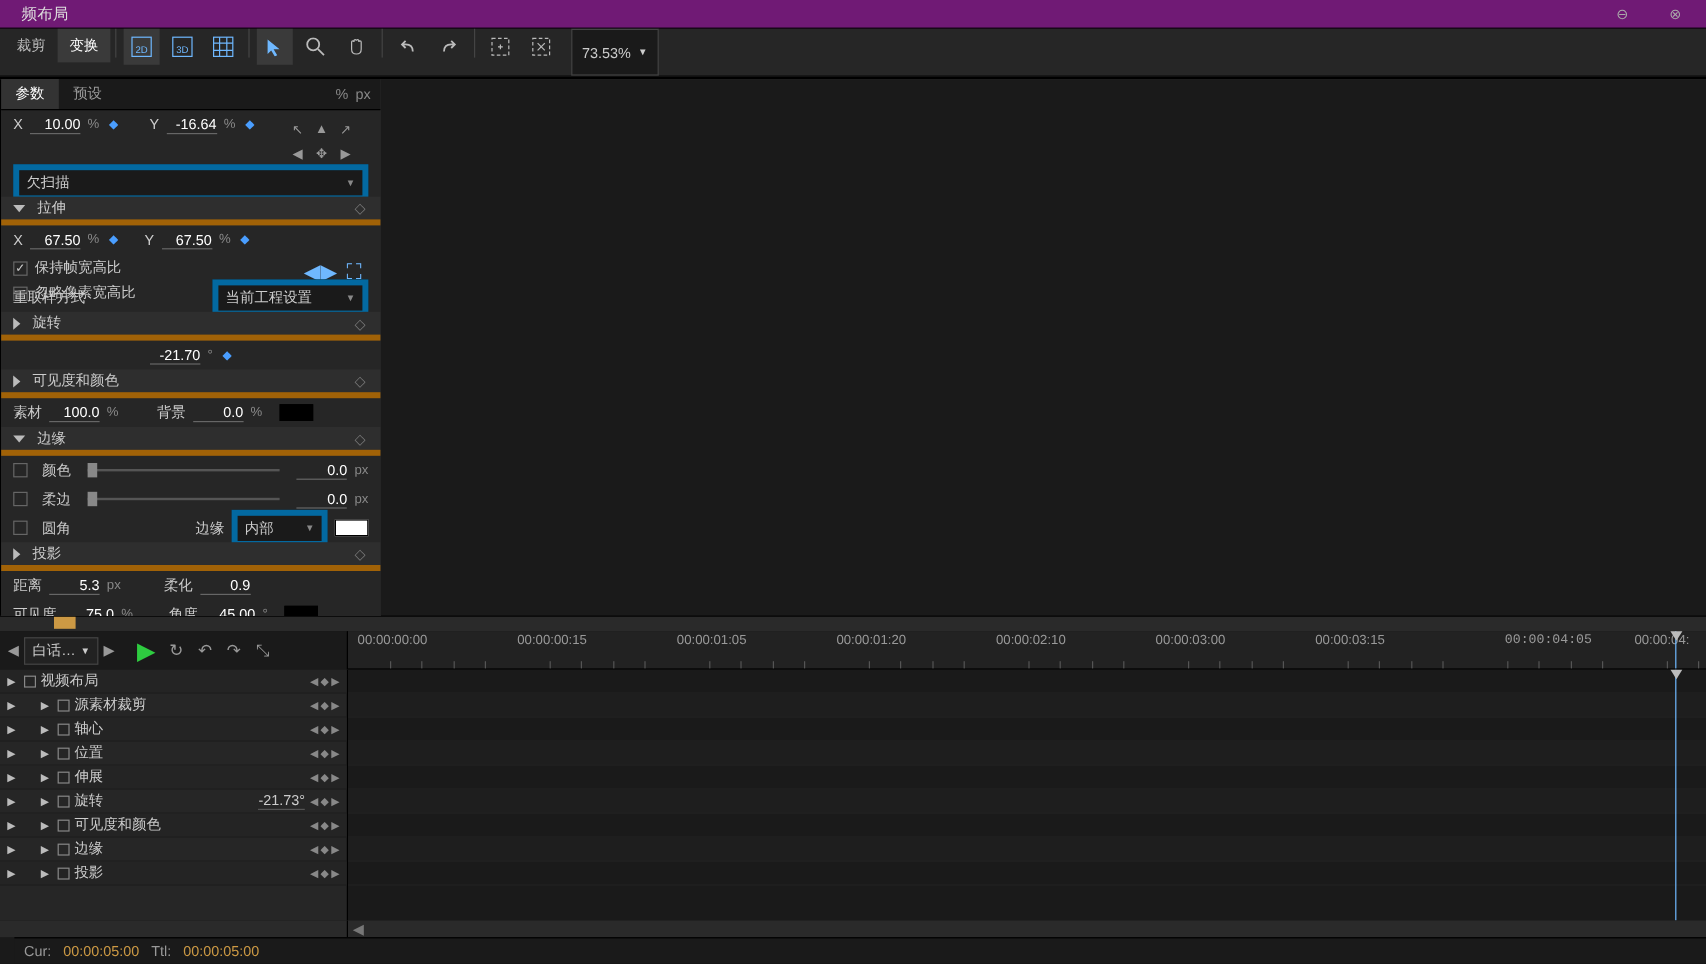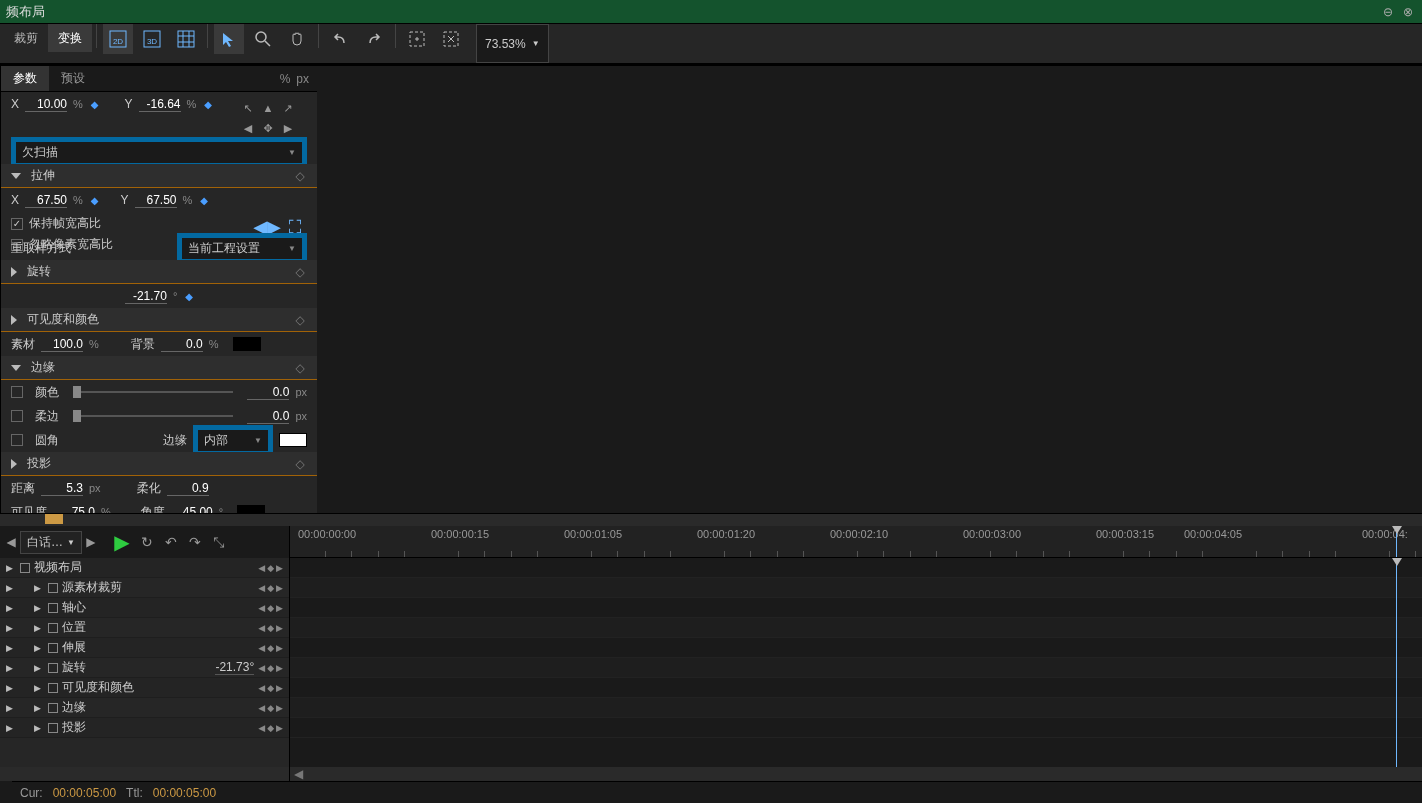--- a/index.html
+++ b/index.html
@@ -1,17 +1,17 @@
 <!DOCTYPE html>
 <html><head>
 <meta charset="utf-8">
 <style>
 * { margin:0; padding:0; box-sizing:border-box; font-family:"Microsoft YaHei",Arial,sans-serif; }
 body { background:#1a1a1a; color:#ccc; font-size:12px; overflow:hidden; width:1422px; height:803px; position:relative; }
-.titlebar { height:24px; background:#14532d; display:flex; align-items:center; padding:0 6px; border-bottom:1px solid #000; }
+.titlebar { height:24px; background:#701a75; display:flex; align-items:center; padding:0 18px; border-bottom:1px solid #000;gap:24px; }
 .titlebar .title { flex:1; color:#ddd; font-size:13px; }
 .titlebar .winbtn { width:16px; height:16px; margin-left:4px; display:flex; align-items:center; justify-content:center; color:#aaa; cursor:pointer; font-size:12px; }
 .toolbar { height:40px; background:#262626; display:flex; padding:0 4px; border-bottom:1px solid #000; }
 .tabbtn { padding:4px 10px; color:#bbb; cursor:pointer; height:28px; display:flex; align-items:center; }
 .tabbtn.active { background:#3a3a3a; color:#fff; }
 .tbtn { width:30px; height:30px; display:flex; align-items:center; justify-content:center; color:#6fb8ff; cursor:pointer; margin:0 2px; }
 .tbtn.active { background:#3a3a3a; }
 .sep { width:1px; height:24px; background:#444; margin:0 4px; }
 .zoom { background:#1a1a1a; border:1px solid #444; padding:2px 8px; color:#ccc; cursor:pointer; display:flex; align-items:center; gap:6px; margin-left:8px; }
 .main { display:flex; height:449px;flex-direction:column; }
@@ -37,21 +37,21 @@
 .rot-circle { position:absolute; width:110px; height:110px; border:1px solid #999; border-radius:50%; left:315px; top:105px; }
 .rot-line { position:absolute; width:60px; height:1px; background:#fff; left:370px; top:158px; transform:rotate(-22deg); transform-origin:left center; }
 .rot-dot { position:absolute; width:8px; height:8px; background:#fff; border-radius:50%; left:422px; top:132px; }
 
 .panel { width:317px; background:#262626; border-left:1px solid #000; overflow-y:auto; display:flex; flex-direction:column; }
 .panel-tabs { display:flex; background:#1a1a1a; border-bottom:1px solid #000; align-items:center; height:26px; }
 .ptab { padding:4px 12px; color:#999; cursor:pointer; }
 .ptab.active { background:#333; color:#fff; }
 .ptab-right { margin-left:auto; display:flex; gap:6px; padding-right:8px; color:#888; }
 .prow { display:flex; align-items:center; padding:3px 10px; min-height:24px; gap:6px; }
-.prow.section { background:#2e2e2e; cursor:pointer; border-bottom:1px solid #a16207; }
+.prow.section { background:#2e2e2e; cursor:pointer; border-bottom:5px solid #a16207; }
 .prow .lbl { color:#ccc; }
 .prow .val { color:#fff; border-bottom:1px solid #666; min-width:42px; text-align:right; cursor:ew-resize; }
 .prow .unit { color:#888; font-size:11px; }
 .prow .kf { color:#4a9eff; font-size:10px; margin-left:2px; }
 .prow .kf-btn { margin-left:auto; color:#777; cursor:pointer; width:14px; text-align:center; }
 .tri { display:inline-block; width:0; height:0; border-top:5px solid transparent; border-bottom:5px solid transparent; border-left:6px solid #bbb; margin-right:4px; }
 .tri.down { border-left:5px solid transparent; border-right:5px solid transparent; border-top:6px solid #bbb; border-bottom:none; margin-right:4px; }
 .checkbox { width:12px; height:12px; border:1px solid #666; display:inline-flex; align-items:center; justify-content:center; margin-right:6px; }
 .checkbox.checked::after { content:'✓'; color:#ccc; font-size:10px; }
 .sel { background:#1a1a1a; border:5px solid #0369a1; padding:2px 6px; color:#ccc; cursor:pointer; display:inline-flex; align-items:center; gap:4px; min-width:80px; }
@@ -430,21 +430,21 @@
         <div class="tick" style="left: 673px;">00:00:03:00</div>
         <div class="minor" style="left: 699.6px;"></div>
         <div class="minor" style="left: 726.2px;"></div>
         <div class="minor" style="left: 752.8px;"></div>
         <div class="minor" style="left: 779.4px;"></div>
         <div class="tick" style="left: 806px;">00:00:03:15</div>
         <div class="minor" style="left: 832.6px;"></div>
         <div class="minor" style="left: 859.2px;"></div>
         <div class="minor" style="left: 885.8px;"></div>
         <div class="minor" style="left: 912.4px;"></div>
-        <div class="tick" style="left: 894px;">00:00:04:05</div>
+        <div class="tick" style="left: 964px; font-family: Liberation Mono, monospace;">00:00:04:05</div>
         <div class="minor" style="left: 965.6px;"></div>
         <div class="minor" style="left: 992.2px;"></div>
         <div class="minor" style="left: 1018.8px;"></div>
         <div class="minor" style="left: 1045.4px;"></div>
         <div class="tick" style="left: 1072px;">00:00:04:</div>
         <div class="minor" style="left: 1098.6px;"></div>
         <div class="minor" style="left: 1125.2px;"></div>
         <div class="playhead" style="left: 1106px;"></div>
       </div>
   </div>

